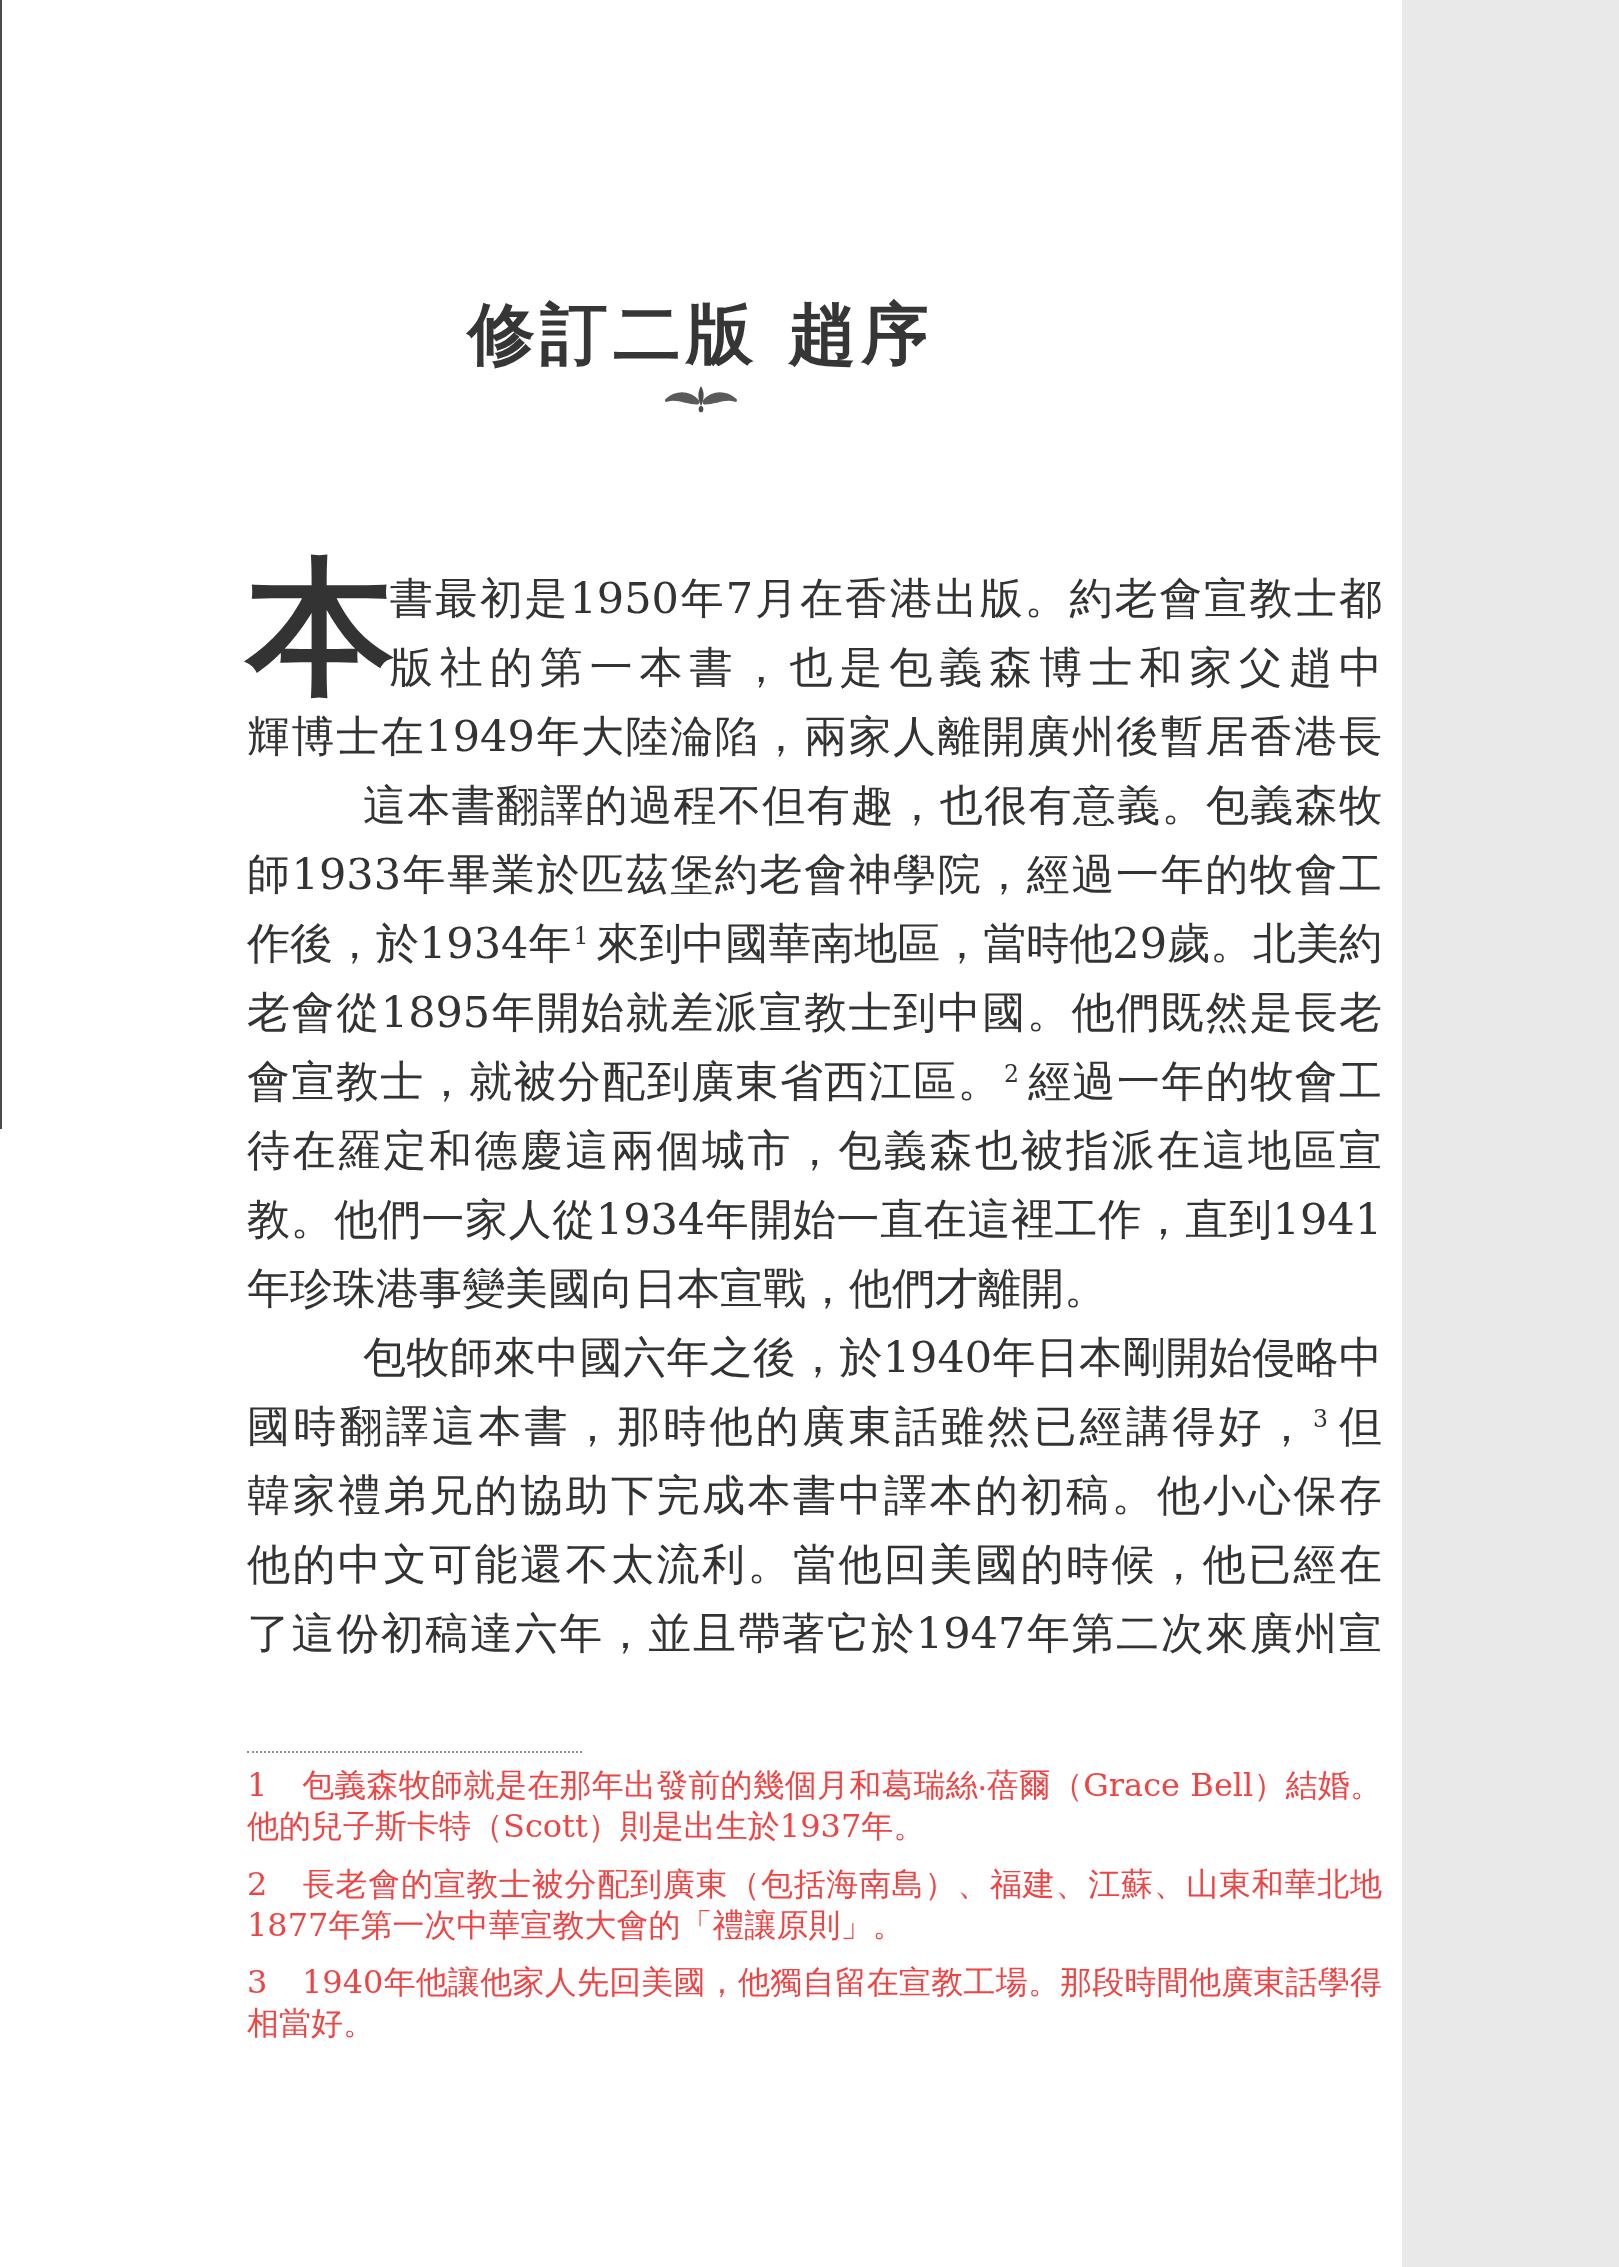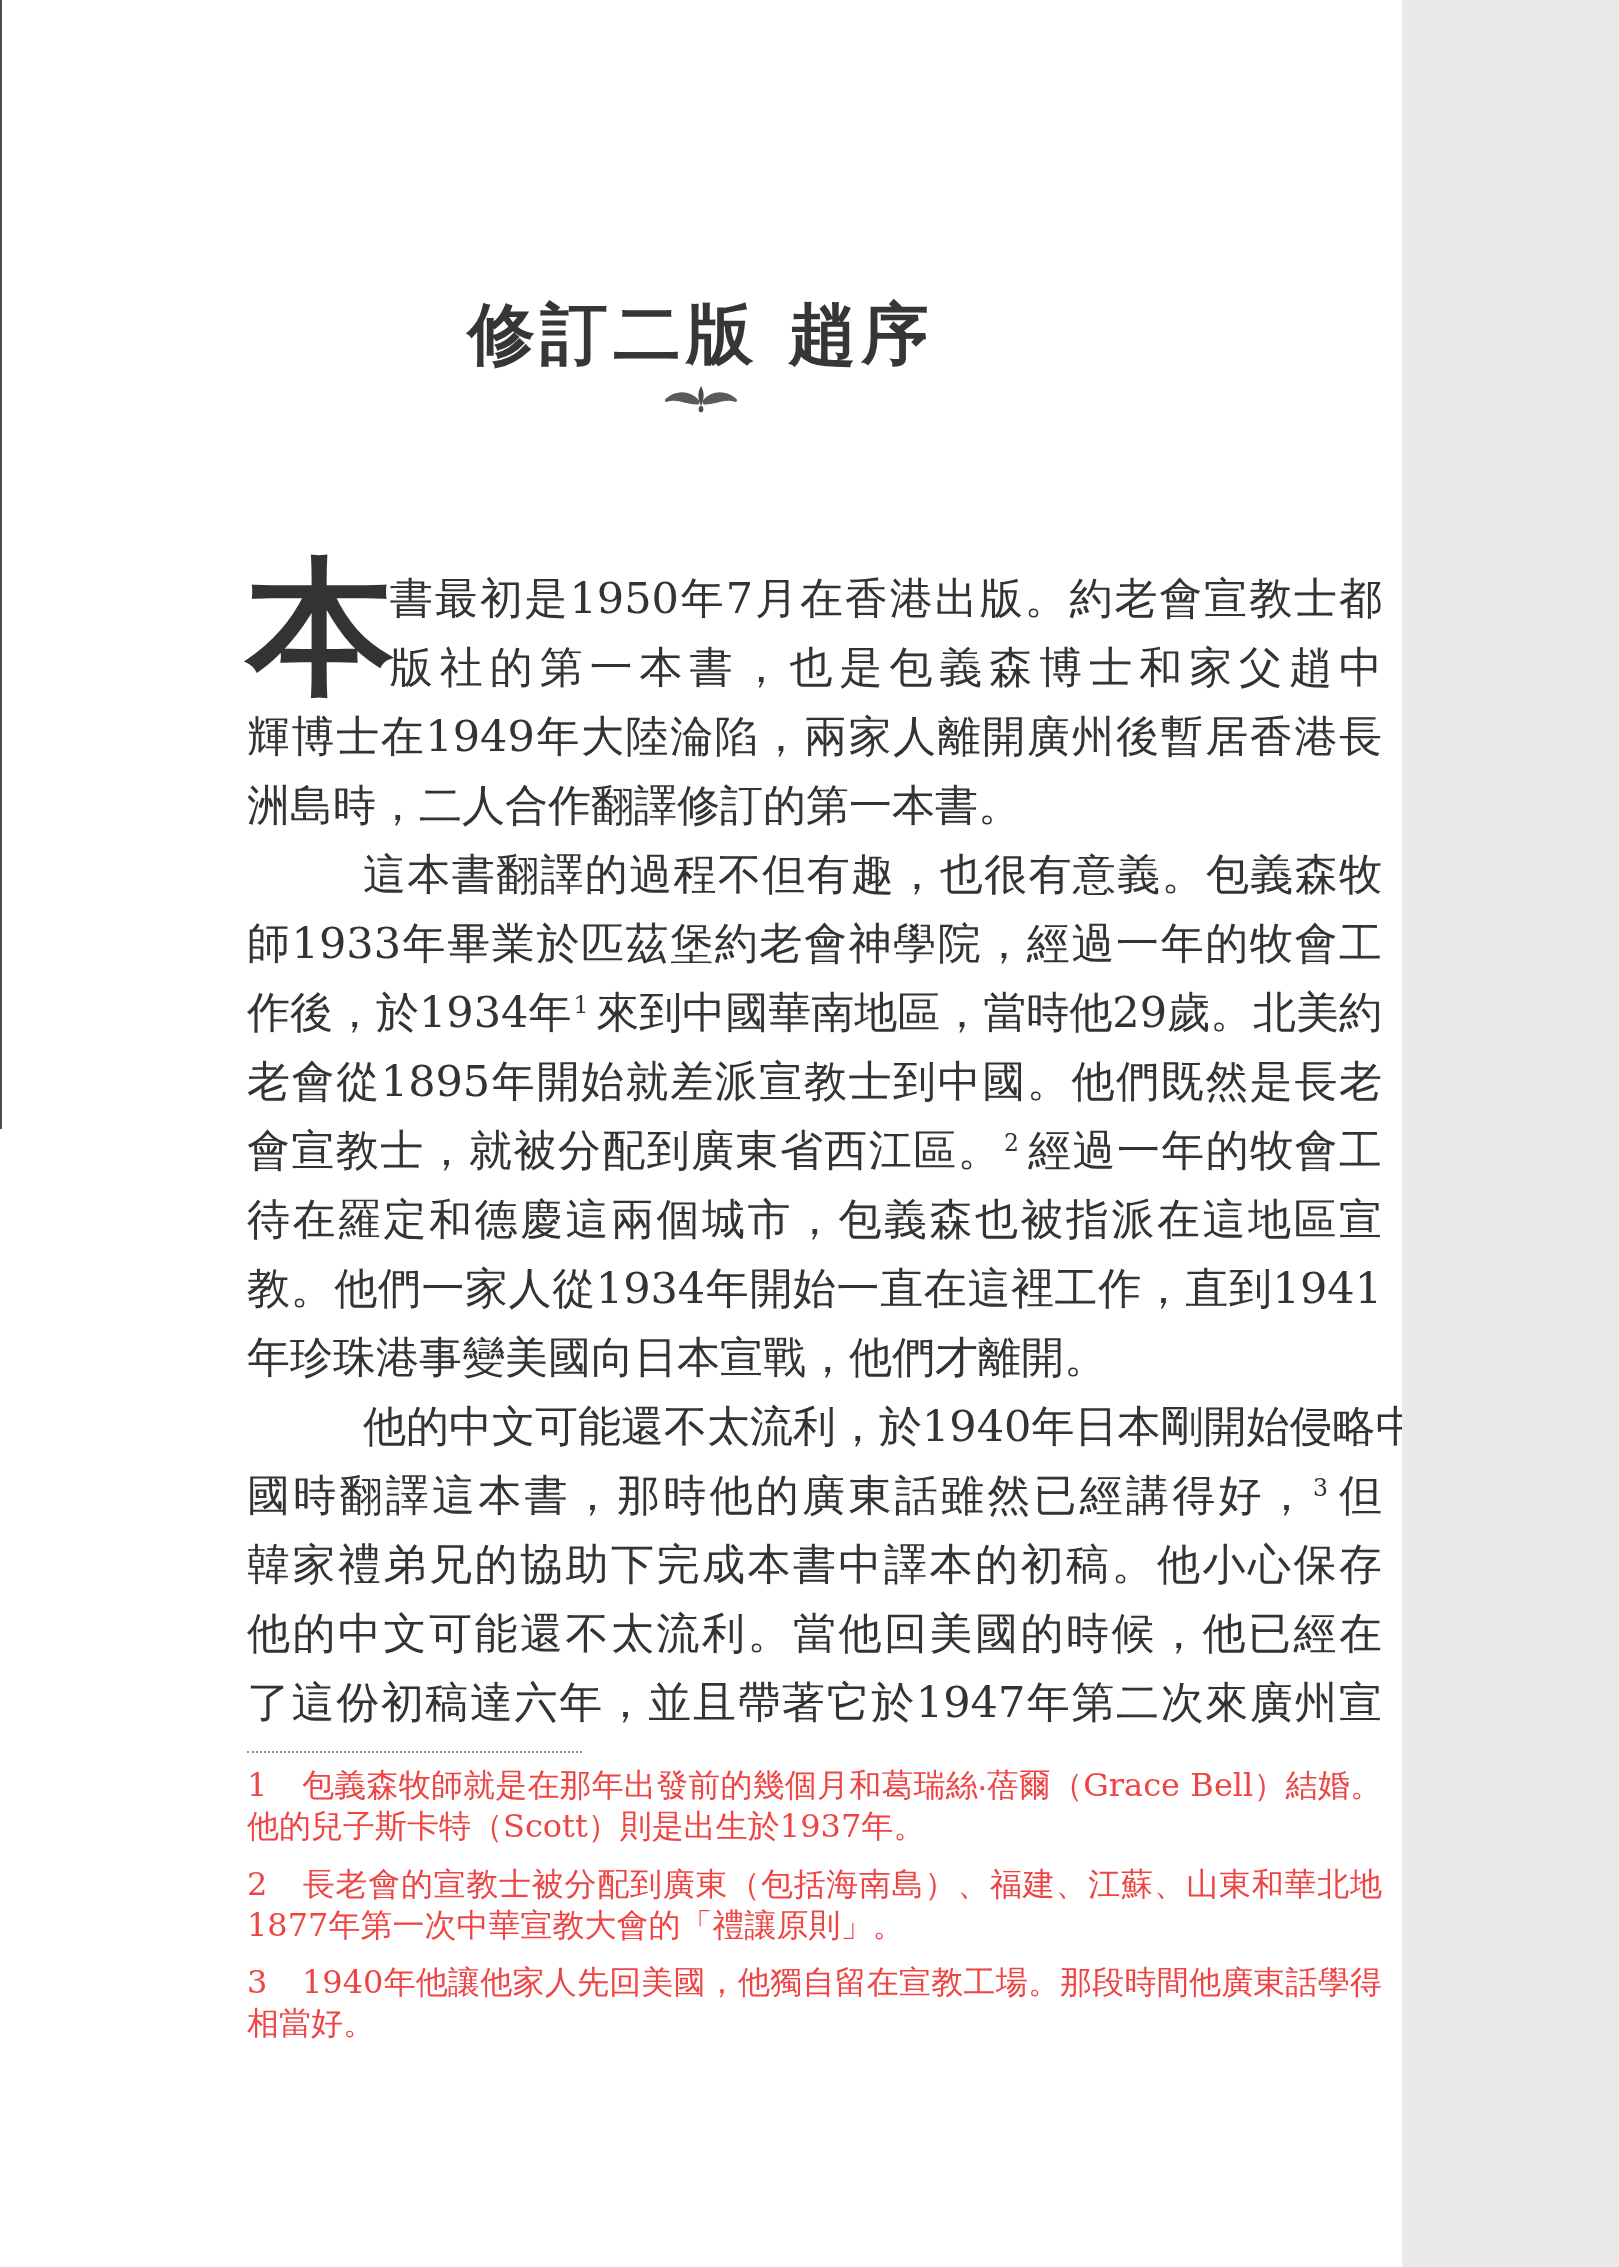--- a/index.html
+++ b/index.html
@@ -81,32 +81,31 @@
       <path d="M40 17 C31 6 16 6 6 15 C4 16.6 4.8 19 7 18.4 C17 14.8 28 21.6 39 21.2 C40.2 20 40.6 18.6 40 17 Z" fill="#5a5a5a"></path>
       <path d="M44 17 C53 6 68 6 78 15 C80 16.6 79.2 19 77 18.4 C67 14.8 56 21.6 45 21.2 C43.8 20 43.4 18.6 44 17 Z" fill="#5a5a5a"></path>
     </svg>
   </div>
 
   <div class="body-text">
     <span class="dropcap">本</span>
     <div class="line jl">書最初是1950年7月在香港出版。約老會宣教士都</div>
     <div class="line jl">版社的第一本書，也是包義森博士和家父趙中</div>
     <div class="line jl">輝博士在1949年大陸淪陷，兩家人離開廣州後暫居香港長</div>
-    <div class="line">洲島時，二人合作翻譯修訂的第一本書。</div>
 
     <div class="line jl indent">這本書翻譯的過程不但有趣，也很有意義。包義森牧</div>
     <div class="line jl">師1933年畢業於匹茲堡約老會神學院，經過一年的牧會工</div>
     <div class="line jl"><span>作後，於1934年</span><sup class="fnref">1</sup><span>來到中國華南地區，當時他29歲。北美約</span></div>
     <div class="line jl">老會從1895年開始就差派宣教士到中國。他們既然是長老</div>
     <div class="line jl"><span>會宣教士，就被分配到廣東省西江區。</span><sup class="fnref">2</sup><span>經過一年的牧會工</span></div>
     <div class="line jl">待在羅定和德慶這兩個城市，包義森也被指派在這地區宣</div>
     <div class="line jl">教。他們一家人從1934年開始一直在這裡工作，直到1941</div>
     <div class="line">年珍珠港事變美國向日本宣戰，他們才離開。</div>
 
-    <div class="line jl indent">他的中文可能還不太流利，於1940年日本剛開始侵略中</div>
+    <div class="line jl indent">包牧師來中國六年之後，於1940年日本剛開始侵略中</div>
     <div class="line jl"><span>國時翻譯這本書，那時他的廣東話雖然已經講得好，</span><sup class="fnref">3</sup><span>但</span></div>
     <div class="line jl">韓家禮弟兄的協助下完成本書中譯本的初稿。他小心保存</div>
     <div class="line jl">他的中文可能還不太流利。當他回美國的時候，他已經在</div>
     <div class="line jl">了這份初稿達六年，並且帶著它於1947年第二次來廣州宣</div>
   </div>
 
   <div class="fn-separator"></div>
 
   <div class="footnotes">
     <div class="fn">

